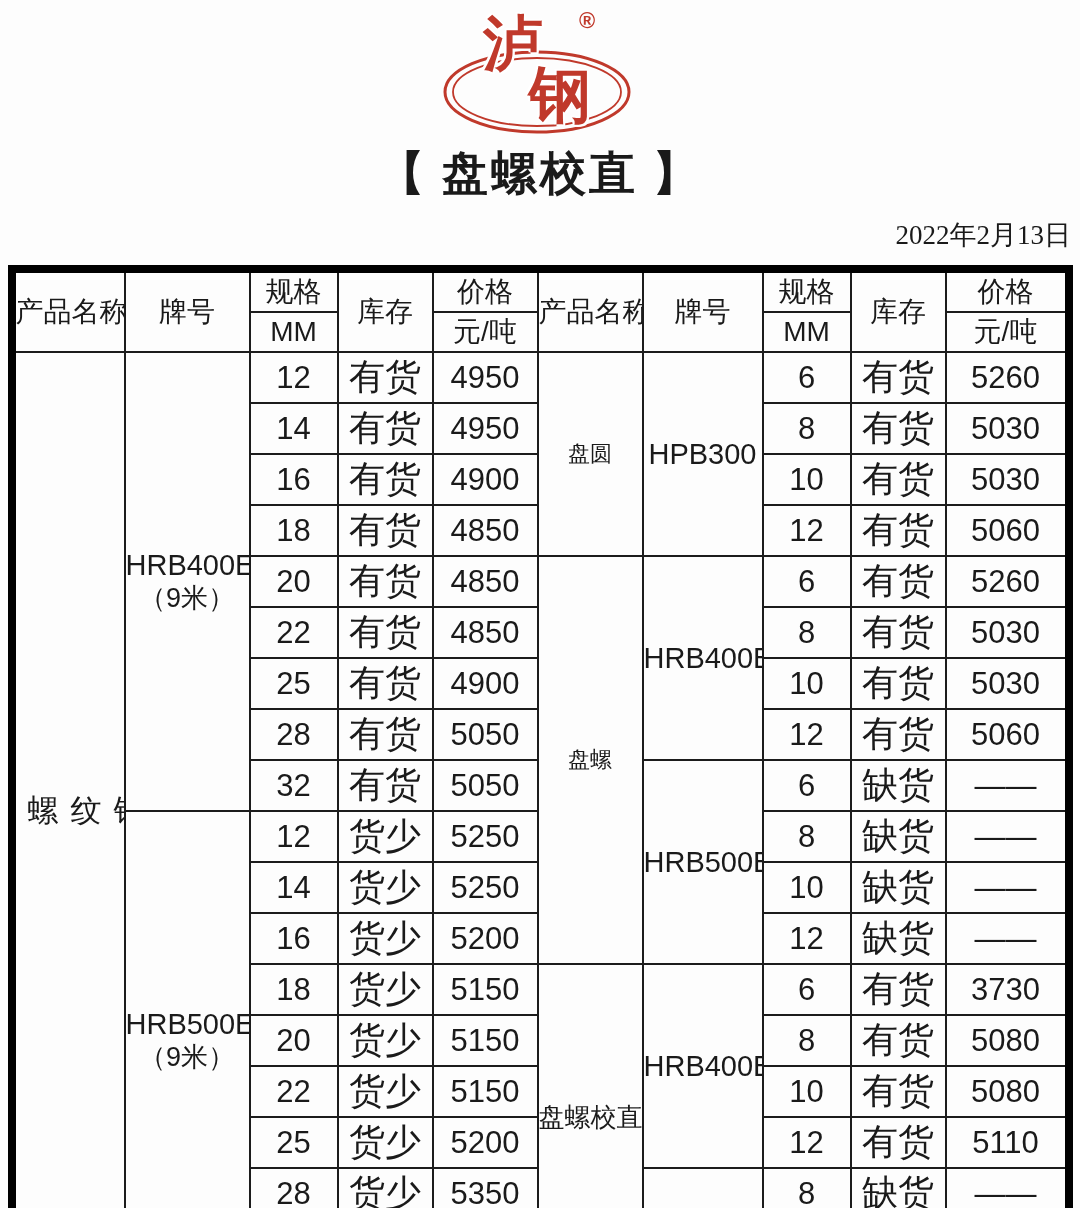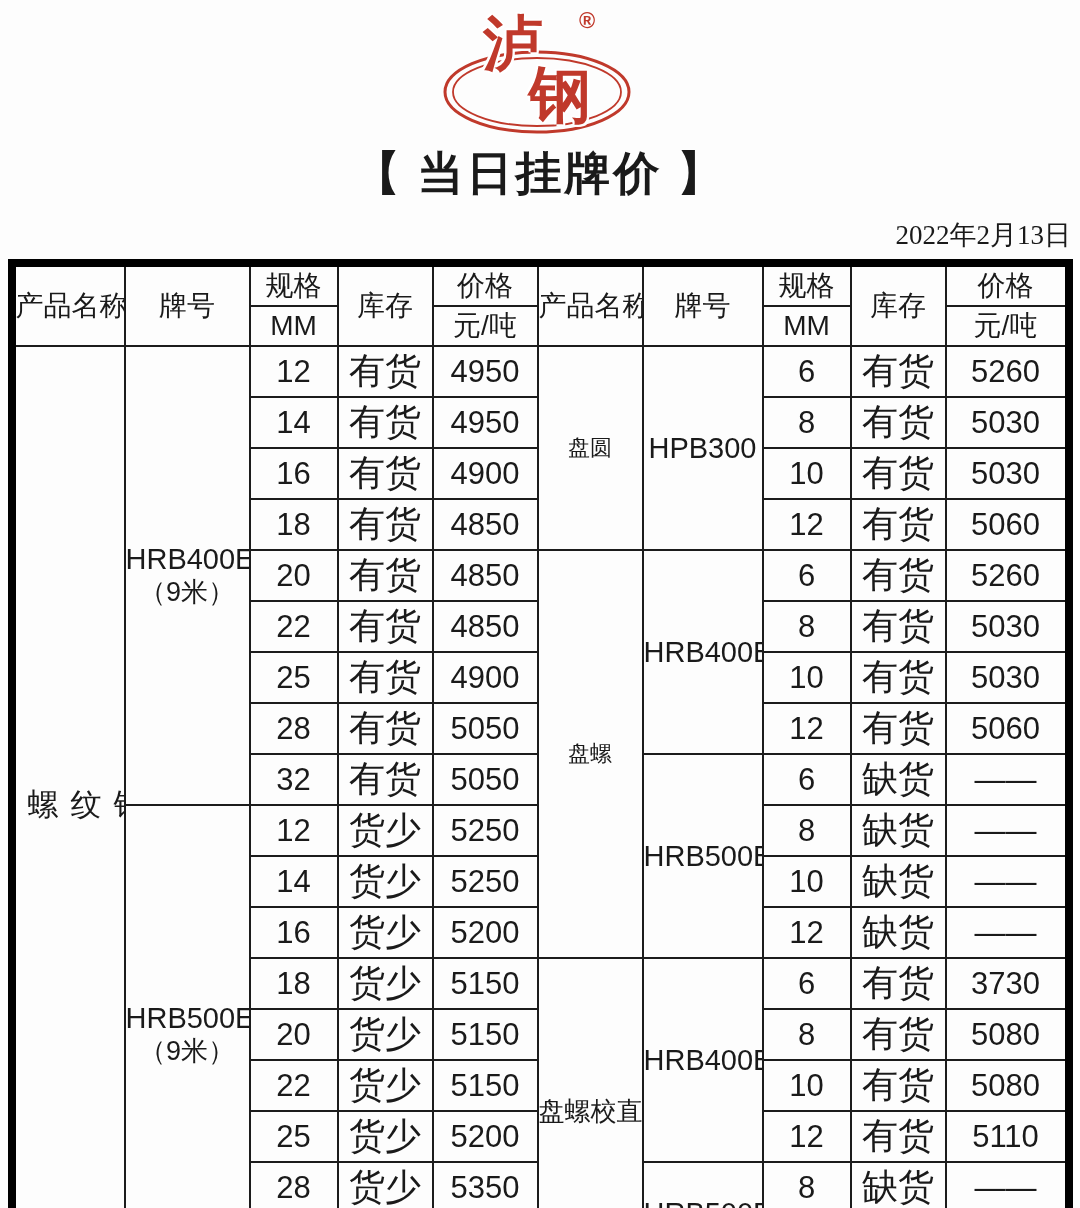--- a/index.html
+++ b/index.html
@@ -13,21 +13,21 @@
   .logo-char { position:absolute; font-weight:bold; line-height:1;
     font-family:"Liberation Serif", serif;
     text-shadow:2px 0 0 #fff,-2px 0 0 #fff,0 2px 0 #fff,0 -2px 0 #fff,2px 2px 0 #fff,-2px -2px 0 #fff; }
   .logo-top   { left:58px; top:6px;  font-size:60px; }
   .logo-bot   { left:104px; top:56px; font-size:62px; }
   .logo-reg   { position:absolute; left:154px; top:0; font-size:22px; font-weight:bold; }
   
   .title { text-align:center; font-family:"Liberation Serif", serif; font-weight:bold;
     font-size:46px; letter-spacing:3px; margin-top:8px; line-height:1.2; }
   .date  { text-align:right; font-family:"Liberation Serif", serif; font-size:27px;
-    width:1062px; margin:16px auto 6px; }
+    width:1062px; margin:16px auto 12px; }
   
   table { border-collapse:collapse; table-layout:fixed; width:860px; margin:0 auto;
     border:8px solid #000000; }
   th,td { border:2px solid #1c1c1c; text-align:center; vertical-align:middle; padding:0;
     overflow:hidden; white-space:nowrap; }
   thead th { font-weight:normal; font-size:28px; }
   thead tr.h1 th { height:38px; }
   thead tr.h2 th { height:37px; }
   tbody tr { height:48px; }
   td.num  { font-size:31px; }
@@ -44,21 +44,21 @@
 <div class="logo-wrap">
   <svg class="logo-svg" width="230" height="130" viewBox="0 0 230 130">
     <ellipse cx="112" cy="84" rx="92" ry="40" fill="none" stroke="#c0392b" stroke-width="3"></ellipse>
     <ellipse cx="112" cy="84" rx="84" ry="34" fill="none" stroke="#c0392b" stroke-width="1.8"></ellipse>
   </svg>
   <span class="logo-char logo-top" style="color:#c0392b">泸</span>
   <span class="logo-char logo-bot" style="color:#c0392b">钢</span>
   <span class="logo-reg" style="color:#c0392b">®</span>
 </div>
 
-<div class="title">【 当日挂牌价 】</div>
+<div class="title">【 盘螺校直 】</div>
 <div class="date">2022年2月13日</div>
 
 <table>
   <colgroup>
     <col style="width:113px">
       <col style="width:125px">
       <col style="width:88px">
       <col style="width:95px">
       <col style="width:105px">
     <col style="width:105px">

